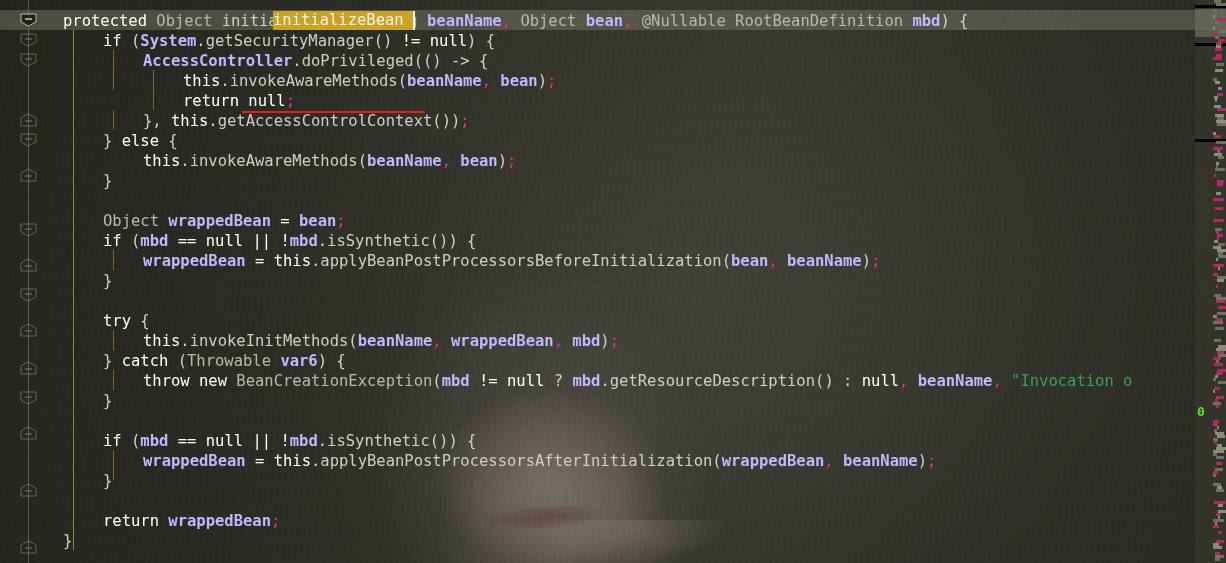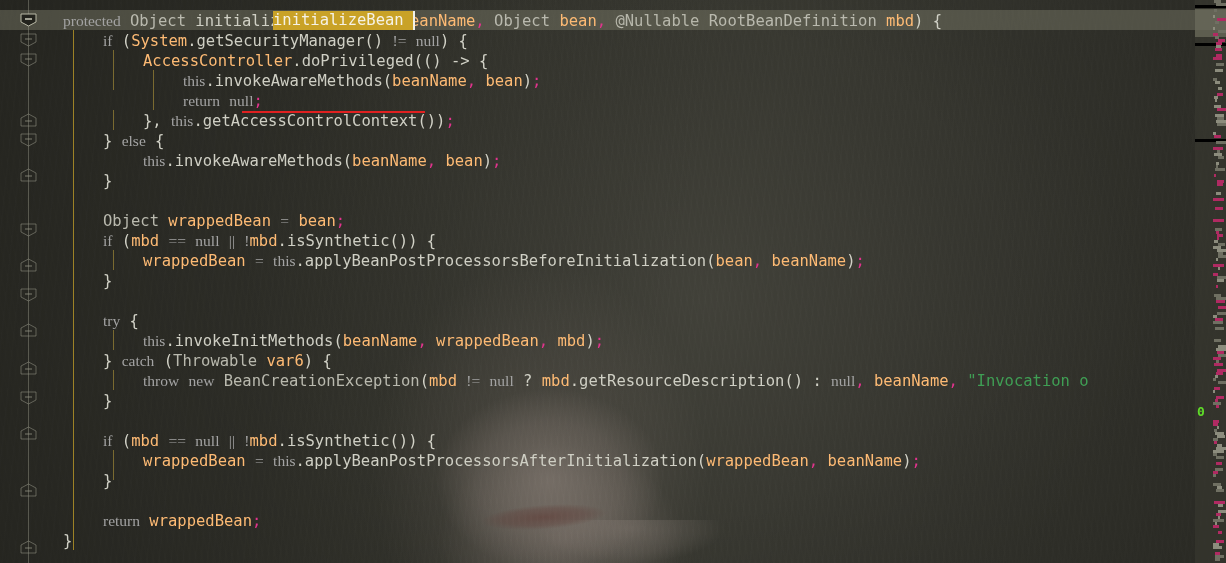--- a/index.html
+++ b/index.html
@@ -132,23 +132,23 @@
     width: 1226px;
     white-space: pre;
   }
   .line .txt {
     position: absolute;
     left: 63px;
     top: 1px;
   }
 
   
-  .kw   { color: #a3a3a3; font-family: Liberation Serif, serif; }
+  .kw   { color: #ffffff; }
   .pln  { color: #b3b3a8; }
-  .idn  { color: #fdba74; }
+  .idn  { color: #c4b5fd; font-weight: bold; }
   .typ  { color: #b9b9ae; }
   .fn   { color: #cfcfc4; }
   .punc { color: #d2d2c7; }
   .num  { color: #e3338e; }
   .str  { color: #3f9e54; }
   .anno { color: #b6b6aa; }
 
   
   #caret-line {
     position: absolute;

